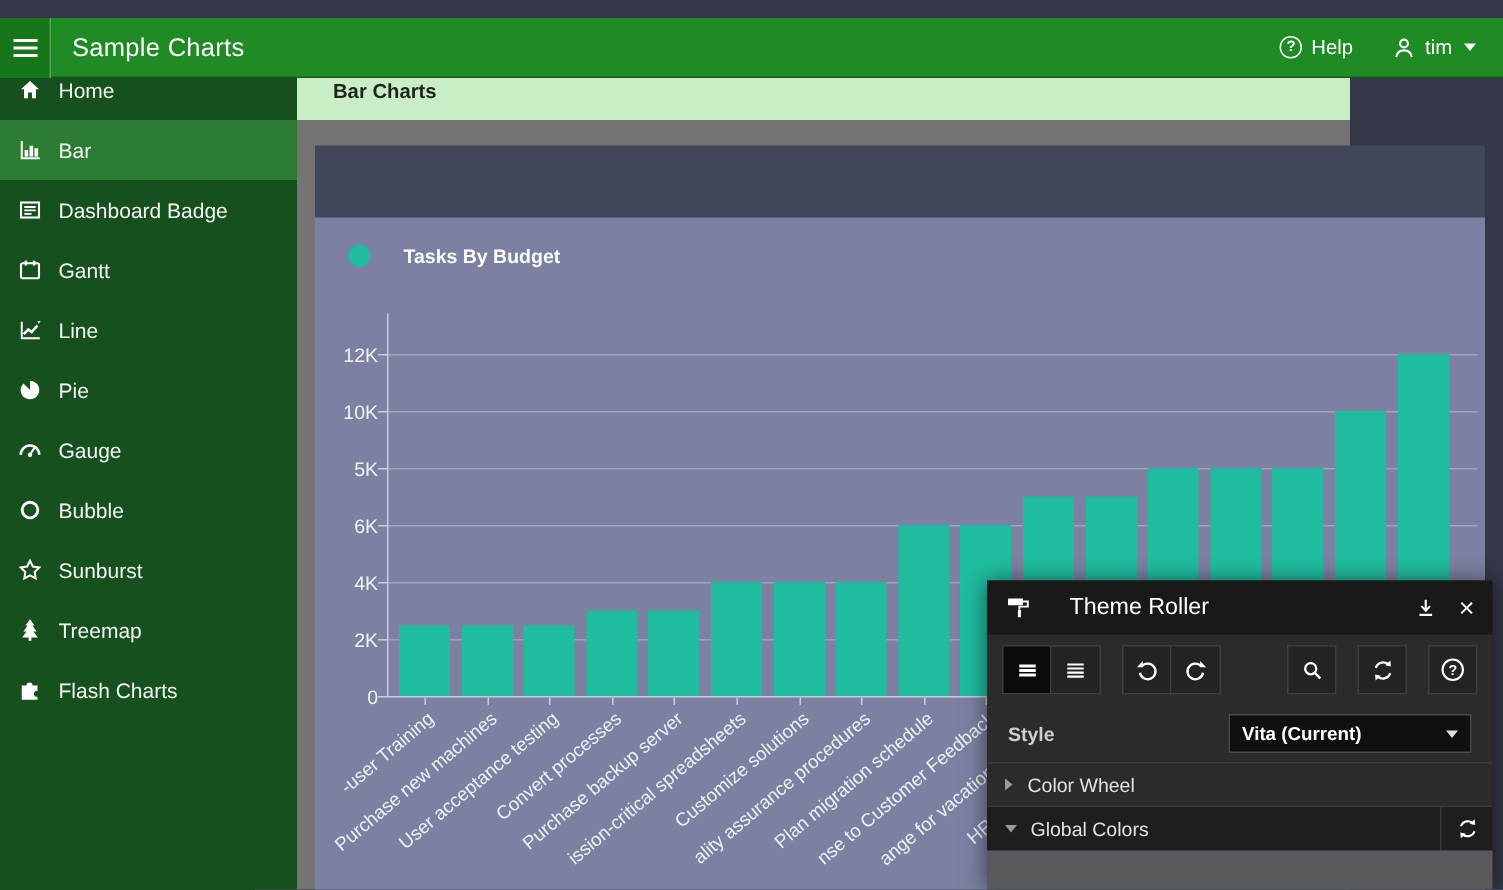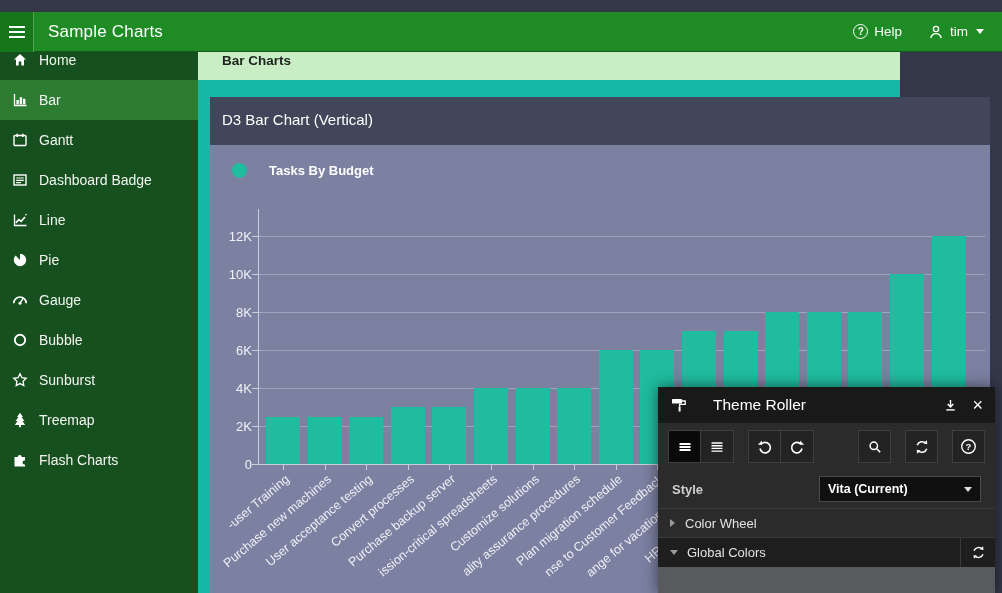--- a/index.html
+++ b/index.html
@@ -29,21 +29,21 @@
   .sidebar { position:absolute; left:0; top:40px; width:198px; height:553px;
              background:#17501f; z-index:20; }
   .side-item { height:40px; display:flex; align-items:center; padding:0 14px 0 12px;
                color:#f2f6f1; font-size:14px; cursor:pointer; gap:11px; }
   .side-item.active { background:#2c7c31; }
   .side-item .icn { width:16px; height:16px; flex:0 0 16px; display:flex; }
   .side-item .chev { margin-left:auto; display:flex; }
 
   
   .content { position:absolute; left:198px; top:40px; width:702px; height:553px;
-             background:#14b8a6; }
+             background:#737373; }
   .crumbbar { height:40px; background:#c9eec6; display:flex; align-items:center;
               padding-left:24px; font-size:13.5px; font-weight:bold; color:#1d241c; }
 
   .card { position:absolute; left:12px; top:57px; width:780px; height:536px;
           background:#42465a; overflow:hidden; }
   .card-title { color:#fff; font-size:15px; padding:14px 0 0 12px; height:48px; }
   .chart-area { position:absolute; left:0; top:48px; right:0; bottom:0;
                 background:#7c81a1; overflow:hidden; }
 
   .legend { position:absolute; left:22px; top:18px; display:flex; align-items:center;
@@ -149,39 +149,39 @@
             <rect x="4.4" y="8" width="2.4" height="4.4" fill="#fff"></rect>
             <rect x="7.7" y="5.2" width="2.4" height="7.2" fill="#fff"></rect>
             <rect x="11" y="6.8" width="2.4" height="5.6" fill="#fff"></rect>
           </svg>
         </span>
         <span>Bar</span>
       </div>
       <div class="side-item">
         <span class="icn">
           <svg width="16" height="16" viewBox="0 0 16 16">
+            <rect x="2" y="3" width="12" height="10" fill="none" stroke="#fff" stroke-width="1.4"></rect>
+            <path d="M4.2 6h7.6M4.2 8.3h7.6M4.2 10.6h4.8" stroke="#fff" stroke-width="1.2"></path>
+          </svg>
+        </span>
+        <span>Dashboard Badge</span>
+      </div>
+      <div class="side-item">
+        <span class="icn">
+          <svg width="16" height="16" viewBox="0 0 16 16">
             <rect x="2" y="3.5" width="12" height="10" rx="1" fill="none" stroke="#fff" stroke-width="1.4"></rect>
             <rect x="4.4" y="1.8" width="1.7" height="3.2" fill="#fff"></rect>
             <rect x="9.9" y="1.8" width="1.7" height="3.2" fill="#fff"></rect>
           </svg>
         </span>
         <span>Gantt</span>
       </div>
       <div class="side-item">
         <span class="icn">
           <svg width="16" height="16" viewBox="0 0 16 16">
-            <rect x="2" y="3" width="12" height="10" fill="none" stroke="#fff" stroke-width="1.4"></rect>
-            <path d="M4.2 6h7.6M4.2 8.3h7.6M4.2 10.6h4.8" stroke="#fff" stroke-width="1.2"></path>
-          </svg>
-        </span>
-        <span>Dashboard Badge</span>
-      </div>
-      <div class="side-item">
-        <span class="icn">
-          <svg width="16" height="16" viewBox="0 0 16 16">
             <path d="M2.5 2.5v11h12" fill="none" stroke="#fff" stroke-width="1.3"></path>
             <path d="M3.8 10.8l3.1-3.1 2.2 1.7 3.9-4.4" fill="none" stroke="#fff" stroke-width="1.7"></path>
             <path d="M13.8 3.8l-1-1.5 2.4-.3z" fill="#fff"></path>
           </svg>
         </span>
         <span>Line</span>
       </div>
       <div class="side-item">
         <span class="icn">
           <svg width="16" height="16" viewBox="0 0 16 16">
@@ -233,41 +233,40 @@
         <span>Flash Charts</span>
       </div>
     </div>
 
   <div class="content">
     <div class="crumbbar">
       <span>Bar Charts</span>
     </div>
 
     <div class="card">
-      <div class="card-title">D3 Bar Chart (Vertical)</div>
       <div class="chart-area" id="chartArea">
         <div class="legend">
           <span class="legend-dot" id="legendDot" style="background: rgb(31, 188, 159);"></span>
           <span class="legend-label">Tasks By Budget</span>
         </div>
         <div id="plot">
             <div class="ytick" style="left: 42px; top: 319px; width: 6px;"></div>
             <div class="ylabel" style="left: 4px; top: 313px;">0</div>
             <div class="gridline" style="left: 48px; top: 281px; width: 727px;"></div>
             <div class="ytick" style="left: 42px; top: 281px; width: 6px;"></div>
             <div class="ylabel" style="left: 4px; top: 275px;">2K</div>
             <div class="gridline" style="left: 48px; top: 243px; width: 727px;"></div>
             <div class="ytick" style="left: 42px; top: 243px; width: 6px;"></div>
             <div class="ylabel" style="left: 4px; top: 237px;">4K</div>
             <div class="gridline" style="left: 48px; top: 205px; width: 727px;"></div>
             <div class="ytick" style="left: 42px; top: 205px; width: 6px;"></div>
             <div class="ylabel" style="left: 4px; top: 199px;">6K</div>
             <div class="gridline" style="left: 48px; top: 167px; width: 727px;"></div>
             <div class="ytick" style="left: 42px; top: 167px; width: 6px;"></div>
-            <div class="ylabel" style="left: 4px; top: 161px;">8K</div>
+            <div class="ylabel" style="left: 4px; top: 161px;">5K</div>
             <div class="gridline" style="left: 48px; top: 129px; width: 727px;"></div>
             <div class="ytick" style="left: 42px; top: 129px; width: 6px;"></div>
             <div class="ylabel" style="left: 4px; top: 123px;">10K</div>
             <div class="gridline" style="left: 48px; top: 91px; width: 727px;"></div>
             <div class="ytick" style="left: 42px; top: 91px; width: 6px;"></div>
             <div class="ylabel" style="left: 4px; top: 85px;">12K</div>
             <div class="axis-y" style="left: 48px; top: 64px; height: 255px;"></div>
             <div class="gridline" style="left: 48px; top: 319px; width: 727px; background: rgb(201, 204, 218);"></div>
             <div class="bar" style="left: 56px; top: 271.5px; width: 34px; height: 47.5px; background: rgb(31, 188, 159);"></div>
             <div class="xtick" style="left: 73px; top: 320px;"></div>

